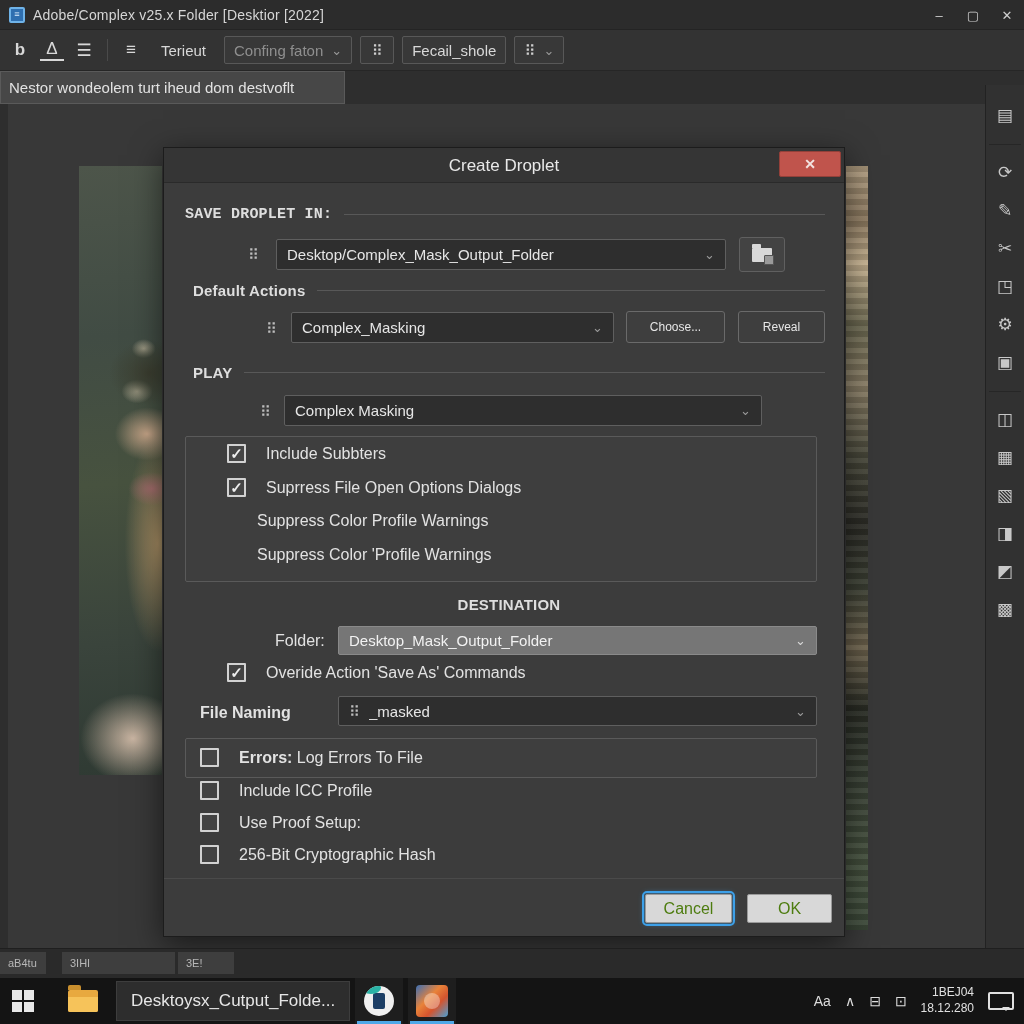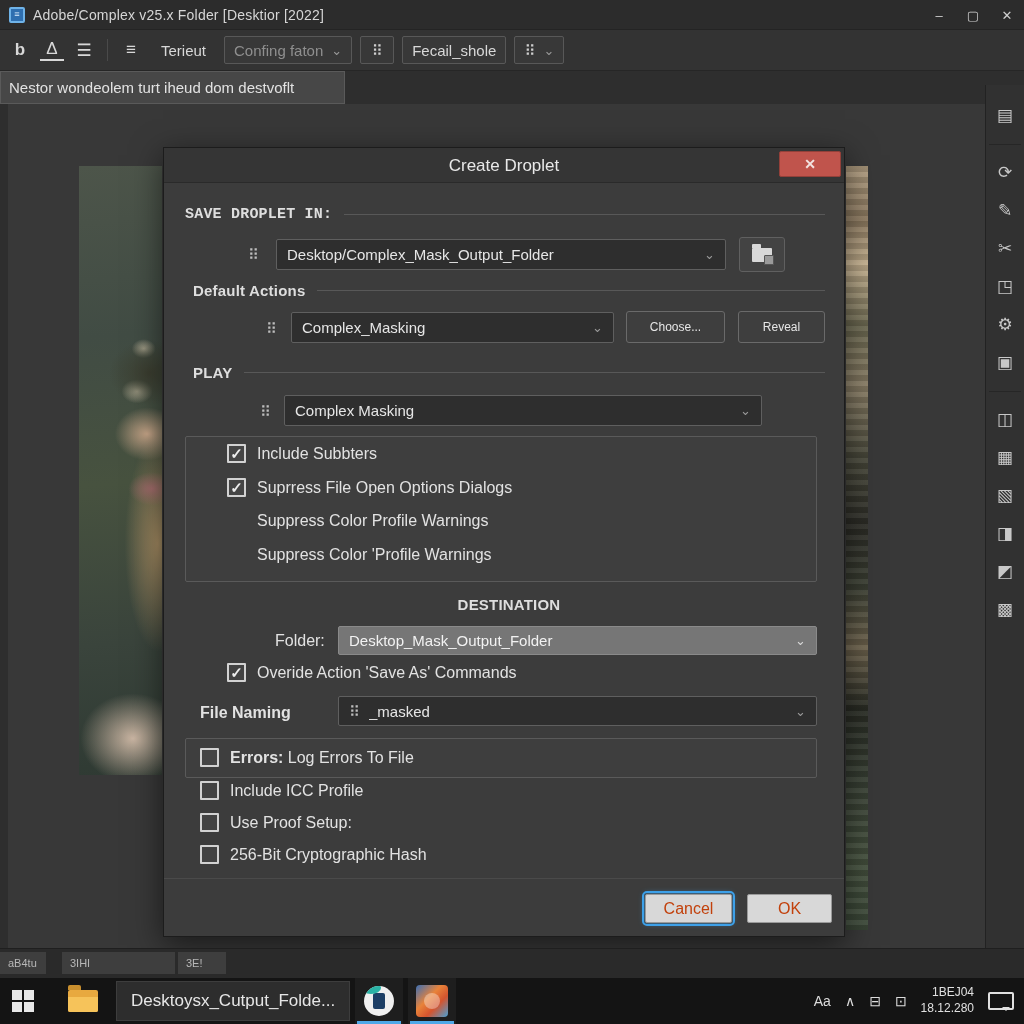--- a/index.html
+++ b/index.html
@@ -71,31 +71,31 @@
   .grid-ico.inset { position:static; margin-right:9px; }
 
   .btn { position:absolute; background:#3e3e3e; border:1px solid #6a6a6a; border-radius:3px; color:#e6e6e6; font-size:12px; display:flex; align-items:center; justify-content:center; }
   .folder-btn { position:absolute; width:46px; height:35px; background:#434343; border:1px solid #606060; border-radius:3px; display:flex; align-items:center; justify-content:center; }
   .folder-shape { position:relative; width:20px; height:14px; background:#d8d8d8; border-radius:1px; }
   .folder-shape::before { content:""; position:absolute; left:0; top:-4px; width:9px; height:4px; background:#d8d8d8; border-radius:1px 1px 0 0; }
   .folder-shape::after { content:""; position:absolute; right:-2px; bottom:-3px; width:8px; height:8px; background:#9a9a9a; border:1px solid #555; border-radius:1px; }
 
   .cb { width:19px; height:19px; border:2px solid #d2d2d2; background:rgba(255,255,255,.04); border-radius:1px; display:flex; align-items:center; justify-content:center; flex:none; }
   .cb.checked::after { content:"✓"; color:#eee; font-size:15px; font-weight:bold; line-height:1; }
-  .cb-row { position:absolute; display:flex; align-items:center; gap:11px; }
+  .cb-row { position:absolute; display:flex; align-items:center; gap:20px; }
   .cb-label { color:#e2e2e2; font-size:16px; white-space:nowrap; }
   .cb-label b { font-weight:bold; }
 
   .groupbox { position:absolute; border:1px solid #5a5a5a; border-radius:2px; background:rgba(255,255,255,.012); }
 
   .fld-label { position:absolute; color:#e2e2e2; font-size:16px; white-space:nowrap; }
   .fld-label.bold { font-weight:bold; }
 
   .dlg-divider { position:absolute; left:0; width:100%; height:1px; background:#2c2c2c; border-bottom:1px solid #4a4a4a; }
-  .dlg-btn { position:absolute; height:29px; background:#d8d8d8; border:1px solid #9a9a9a; border-radius:2px; color:#c2410c; font-size:16px; display:flex; align-items:center; justify-content:center; }
+  .dlg-btn { position:absolute; height:29px; background:#d8d8d8; border:1px solid #9a9a9a; border-radius:2px; color:#4d7c0f; font-size:16px; display:flex; align-items:center; justify-content:center; }
   .dlg-btn.focused { outline:2px solid #3da0e8; outline-offset:1px; box-shadow:0 0 6px rgba(61,160,232,.8); }
 
   
   .bottomstrip { position:absolute; left:0; top:948px; width:1024px; height:30px; background:#2a2a2a; border-top:1px solid #1f1f1f; }
   .bstab { position:absolute; top:3px; height:22px; background:#3e3e3e; color:#b8b8b8; font-size:11px; display:flex; align-items:center; padding:0 8px; }
 
   
   .taskbar { position:absolute; left:0; top:978px; width:1024px; height:46px; background:#141414; display:flex; align-items:center; }
   .start { width:46px; height:46px; display:flex; align-items:center; justify-content:center; }
   .winlogo { width:22px; height:22px; display:grid; grid-template-columns:10px 10px; grid-template-rows:10px 10px; gap:2px; }
@@ -283,21 +283,21 @@
     </div>
 
     <div class="dlg-divider" style="top:730px;"></div>
     <div class="dlg-btn focused" style="left:481px; top:746px; width:87px;">Cancel</div>
     <div class="dlg-btn" style="left:583px; top:746px; width:85px;">OK</div>
   </div>
 
   <div class="bottomstrip">
     <div class="bstab" style="left:0; width:46px;">aB4tu</div>
     <div class="bstab" style="left:62px; width:113px; justify-content:flex-start;">3IHI</div>
-    <div class="bstab" style="left:178px; width:48px; justify-content:flex-start;">3E!</div>
+    <div class="bstab" style="left:178px; width:56px; justify-content:flex-start;">3E!</div>
   </div>
 
   <div class="taskbar">
     <div class="start">
       <div class="winlogo">
           <span></span>
           <span></span>
           <span></span>
           <span></span>
         </div>

